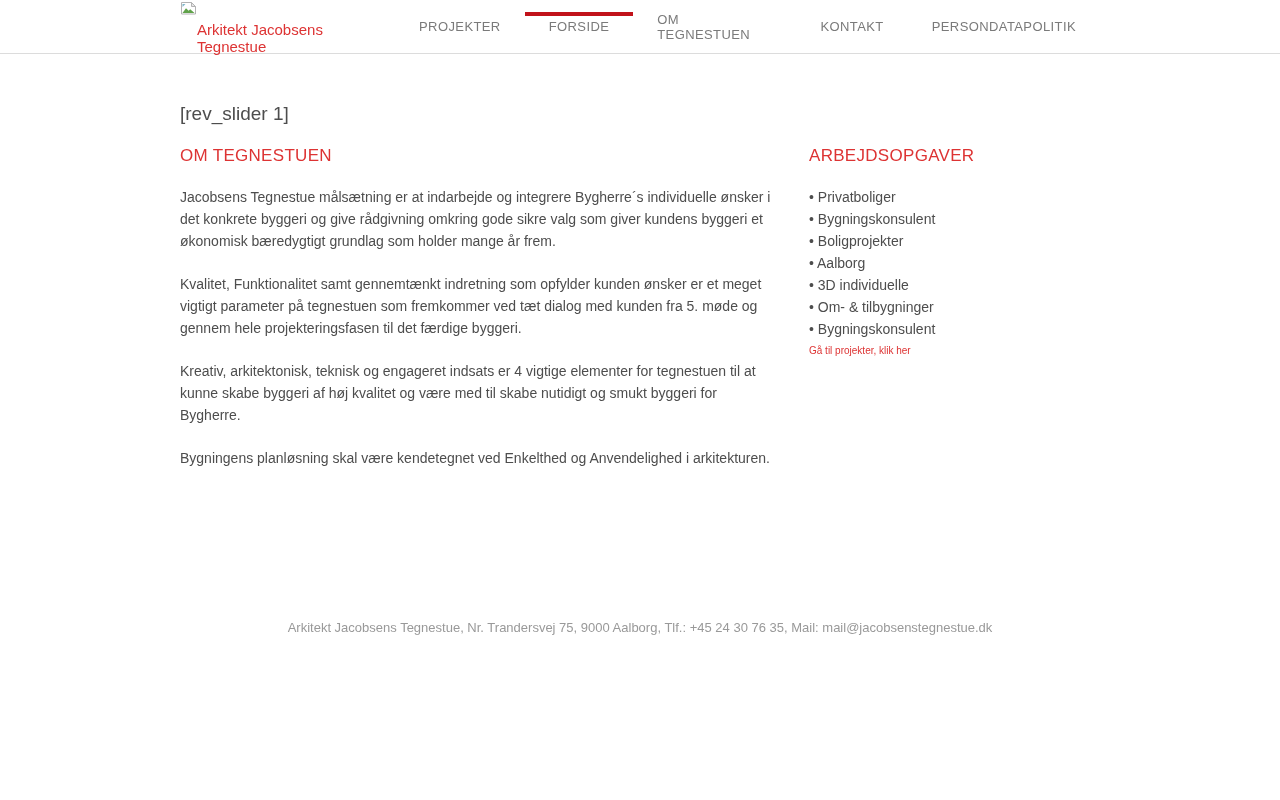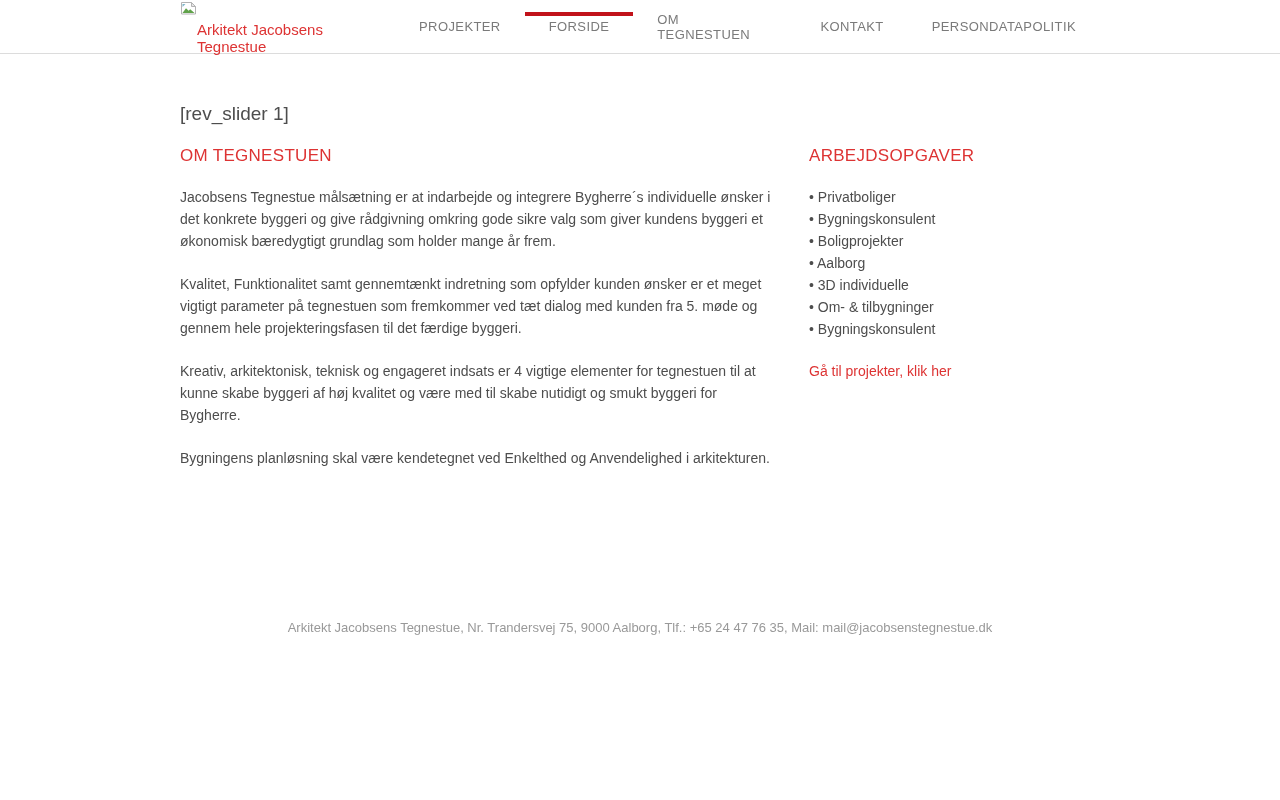--- a/index.html
+++ b/index.html
@@ -56,22 +56,22 @@
   }
   .col-left p {
     margin: 0 0 21px 0;
     font-size: 14px; line-height: 22px; color: #4d4d4d;
   }
   .task-list { }
   .task-item {
     font-size: 14px; line-height: 22px; color: #4d4d4d;
   }
   .projects-link {
-    display: inline-block; margin-top: 20px;
-    font-size: 14px; line-height: 22px;
+    display: inline-block; 
+    font-size: 10px; line-height: 22px;
     color: #dd3333; text-decoration: none; cursor: pointer;
   }
 
   
   .site-footer { margin-top: 129px; text-align: center; }
   .footer-text { font-size: 13px; color: #999999; line-height: 18px; }
 </style>
 </head>
 <body>
 
@@ -120,14 +120,14 @@
         <div class="task-item">• 3D individuelle</div>
         <div class="task-item">• Om- &amp; tilbygninger</div>
         <div class="task-item">• Bygningskonsulent</div>
       </div>
       <a class="projects-link">Gå til projekter, klik her</a>
     </aside>
   </div>
 </main>
 
 <footer class="site-footer">
-  <div class="footer-text">Arkitekt Jacobsens Tegnestue, Nr. Trandersvej 75, 9000 Aalborg, Tlf.: +65 24 47 76 35, Mail: mail@jacobsenstegnestue.dk</div>
+  <div class="footer-text">Arkitekt Jacobsens Tegnestue, Nr. Trandersvej 75, 9000 Aalborg, Tlf.: +45 24 30 76 35, Mail: mail@jacobsenstegnestue.dk</div>
 </footer>
 
 </body></html>

